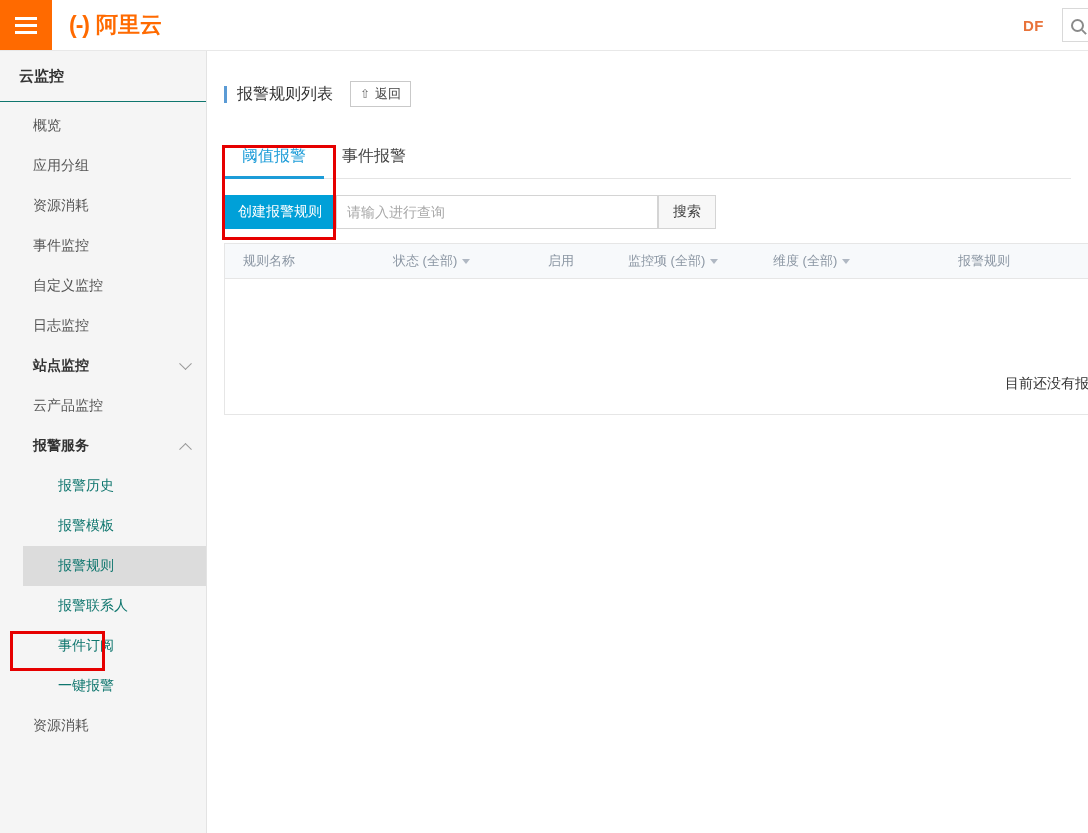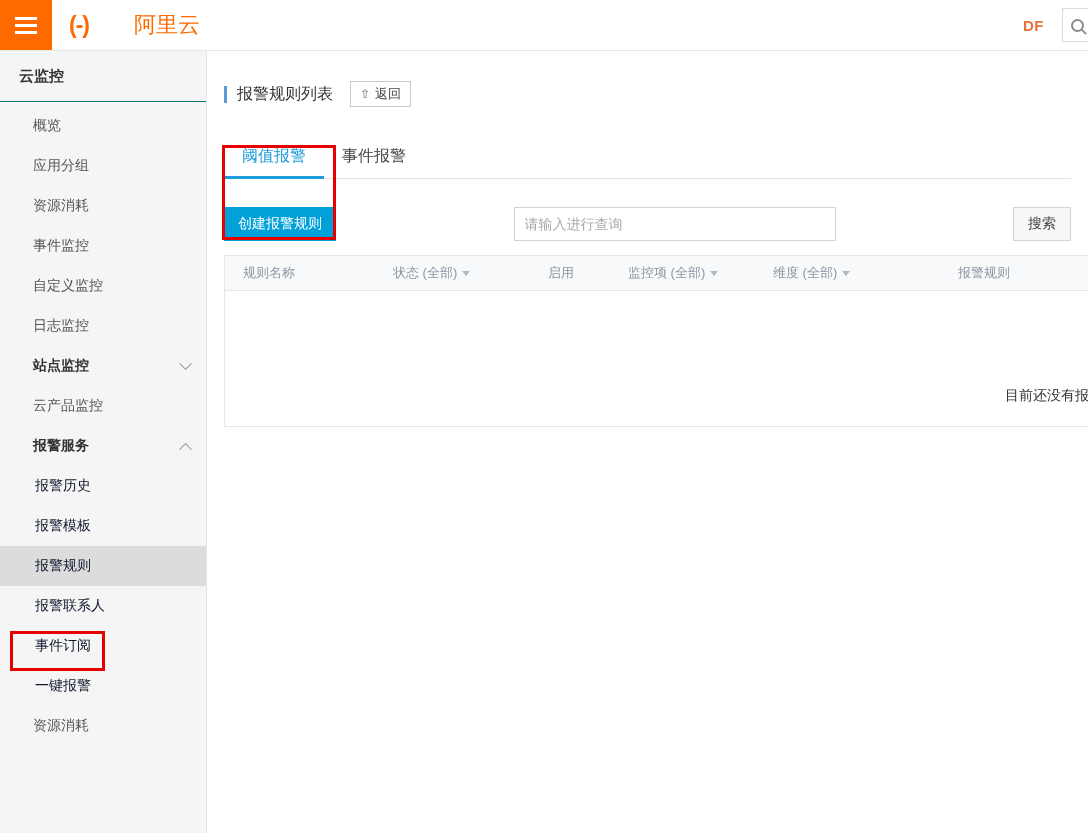--- a/index.html
+++ b/index.html
@@ -26,21 +26,21 @@
   .hamburger span { display: block; width: 22px; height: 3px; background: #fff; }
   .logo-wrap {
     display: flex; align-items: center; gap: 7px;
     margin-left: 17px; flex: 0 0 auto;
   }
   .logo-mark {
     font-size: 23px; font-weight: bold; color: #ff6a00;
     letter-spacing: -1px; line-height: 1;
   }
   .logo-text {
-    font-size: 22px; font-weight: normal; color: #ff6a00; line-height: 1; margin-left: 38px;
+    font-size: 22px; font-weight: bold; color: #ff6a00; line-height: 1;
   }
   .topbar-spacer { flex: 1 1 auto; }
   .user-initials {
     font-size: 15px; font-weight: bold; color: #e8733a;
     letter-spacing: .5px; margin-right: 44px; flex: 0 0 auto;
   }
   .top-search {
     position: absolute; left: 1062px; top: 8px;
     width: 120px; height: 34px;
     border: 1px solid #d9d9d9; background: #fff;
@@ -68,21 +68,21 @@
     padding-left: 19px; font-size: 15px; font-weight: bold; color: #333;
     border-bottom: 1px solid #0f766e;
   }
   .nav { padding-top: 4px; }
   .nav-item {
     position: relative; height: 40px; display: flex; align-items: center;
     padding-left: 33px; padding-right: 16px;
     font-size: 14px; color: #555; cursor: pointer;
   }
   .nav-item.bold { font-weight: bold; color: #333; }
-  .nav-item.sub { padding-left: 35px; color: #0f172a; }
+  .nav-item.sub { padding-left: 35px; color: #0f766e; margin-left: 23px; }
   .nav-item.active { background: #dcdcdc; }
   .nav-item .chev {
     margin-left: auto; width: 9px; height: 9px;
     border-right: 1.6px solid #9a9a9a; border-bottom: 1.6px solid #9a9a9a;
   }
   .chev.down { transform: rotate(45deg) translate(-2px,-2px); }
   .chev.up { transform: rotate(-135deg) translate(-2px,-2px); }
   .annot-box {
     position: absolute; border: 3px solid #e60000; pointer-events: none;
   }
@@ -138,22 +138,21 @@
     font-size: 16px; color: #444; cursor: pointer;
   }
   .tab.active { color: #1c9cd8; }
   .tab.active::after {
     content: ""; position: absolute; left: 0; right: 0; bottom: -1px;
     height: 3px; background: #1c9cd8;
   }
 
   .toolbar {
     display: flex; align-items: center; gap: 0;
-    margin-top: 28px;
-    justify-content: space-between;
+    margin-top: 16px;
   }
   .create-btn {
     width: 112px; height: 34px; background: #00a0d8; color: #fff;
     border: none; font-size: 14px; cursor: pointer;
     display: flex; align-items: center; justify-content: center;
     font-family: inherit;
   }
   .search-input {
     width: 322px; height: 34px;
     border: 1px solid #d4d4d4; background: #fff;

